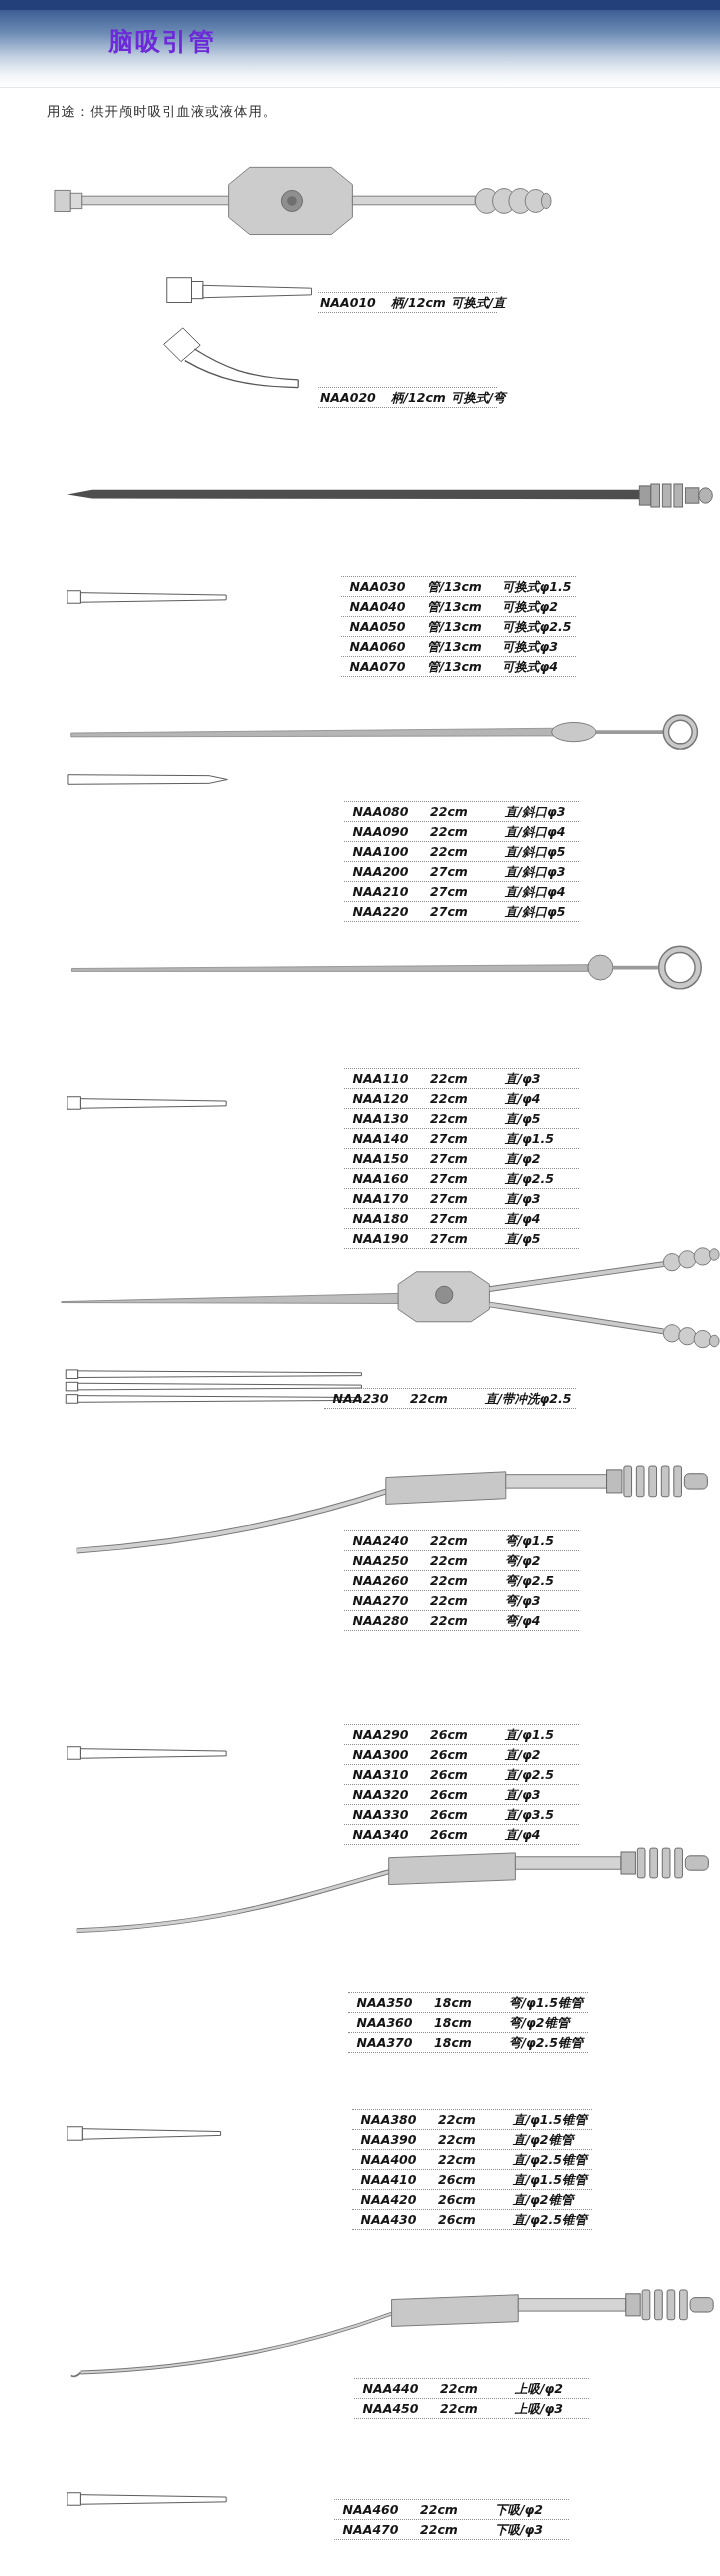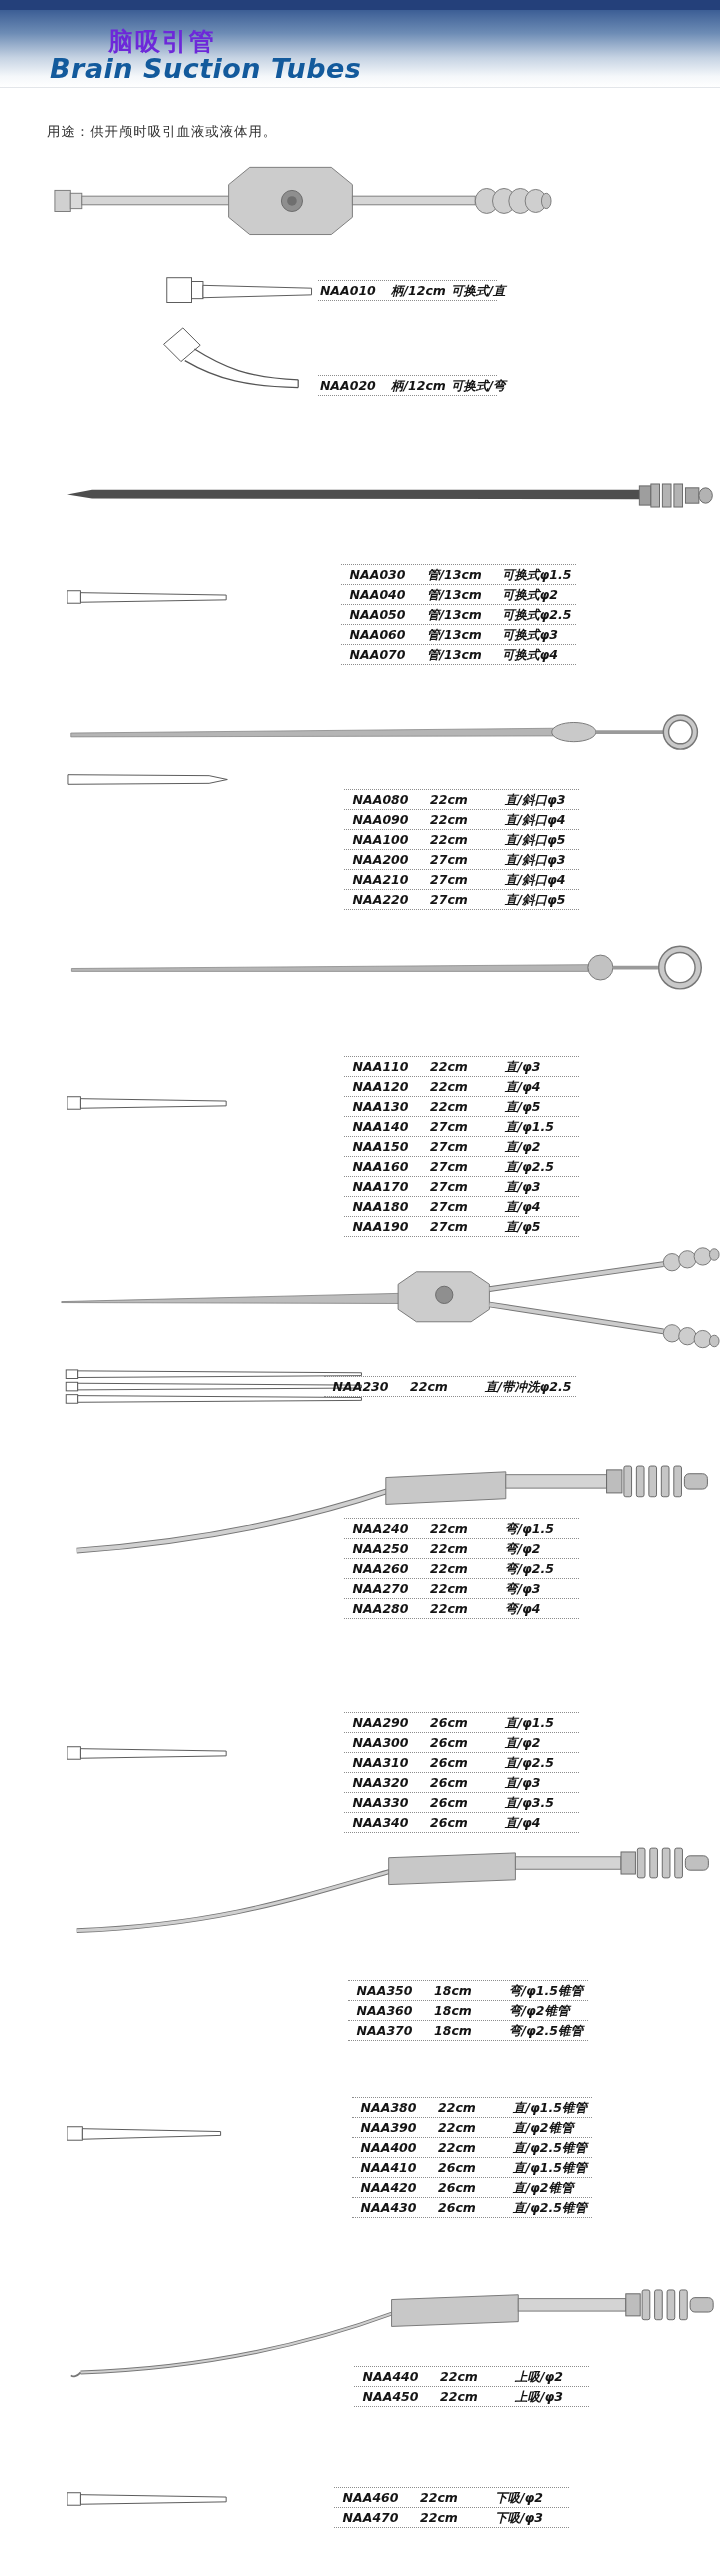--- a/index.html
+++ b/index.html
@@ -8,43 +8,42 @@
         font-family:"DejaVu Sans","Liberation Sans",sans-serif;}
   
   .topbar{position:absolute;left:0;top:0;width:720px;height:9.6px;background:#24407a;}
   .band{position:absolute;left:0;top:9.6px;width:720px;height:77px;
         background:linear-gradient(180deg,#3c5e95 0%,#6d8cb5 30%,#c6d3e3 62%,#f4f7fa 86%,#ffffff 100%);
         border-bottom:1px solid #e3e6ea;}
   .title-zh{position:absolute;left:108px;top:25px;font-size:25px;font-weight:bold;
             color:#6d28d9;letter-spacing:1.9px;}
   .title-en{position:absolute;left:50px;top:53px;font-size:27px;font-style:italic;
             font-weight:600;color:#135a9c;letter-spacing:0.5px;}
-  .usage{position:absolute;left:47px;top:103px;font-size:13.4px;color:#333;letter-spacing:1px;margin-top:20px;}
+  .usage{position:absolute;left:47px;top:103px;font-size:13.4px;color:#333;letter-spacing:1px;}
   
   .ptable{position:absolute;font-style:italic;font-weight:bold;font-size:12.5px;color:#141414;}
   .trow{display:grid;grid-template-columns:86px 75px auto;align-items:center;
         height:19px;border-bottom:1px dotted #8d8d8d;}
-  .trow:first-child{border-top:1px dotted #8d8d8d;}
+  .trow:first-child{border-top:1px dotted #8d8d8d;margin-top:12px;}
   .ptable.small .trow{grid-template-columns:73px 60px auto;height:19px;}
   .tcell{white-space:nowrap;line-height:19px;}
   .tcell.c0{padding-left:8.6px;}
   .ptable.small .tcell.c0{padding-left:1.9px;}
   
   .ill{position:absolute;}
   svg{display:block;}
 </style>
 </head>
 <body>
 
 <div class="page">
 
   <div class="topbar"></div>
   <div class="band"></div>
   <div class="title-zh">脑吸引管</div>
-  <div class="title-en">Brain Suction Tubes</div>
   <div class="usage">用途：供开颅时吸引血液或液体用。</div>
 
   <div class="ill" style="left:53px;top:152px">
     <svg width="499" height="96" viewBox="0 0 520 100">
       <rect x="2" y="40" width="16" height="22" fill="#d0d0d0" stroke="#7a7a7a"></rect>
       <rect x="18" y="43" width="12" height="16" fill="#dadada" stroke="#7a7a7a"></rect>
       <rect x="30" y="46" width="170" height="9" fill="#d6d6d6" stroke="#7a7a7a"></rect>
       <polygon points="205,16 290,16 312,34 312,68 290,86 205,86 183,68 183,34" fill="#cccccc" stroke="#7a7a7a"></polygon>
       <circle cx="249" cy="51" r="11" fill="#8f8f8f" stroke="#6a6a6a"></circle>
       <circle cx="249" cy="51" r="5" fill="#6f6f6f"></circle>

